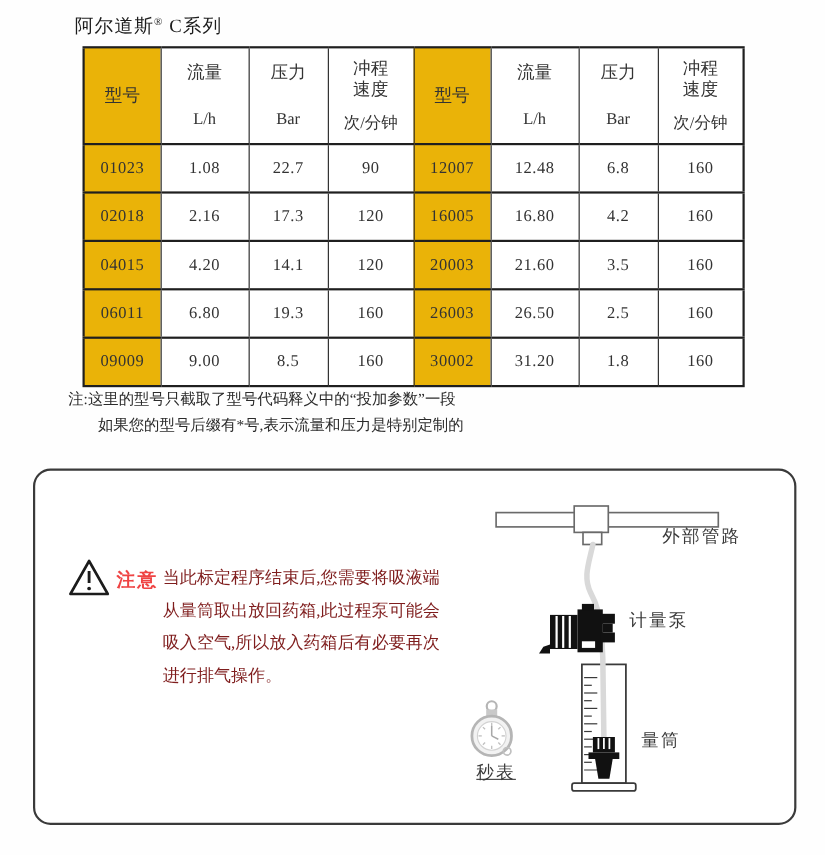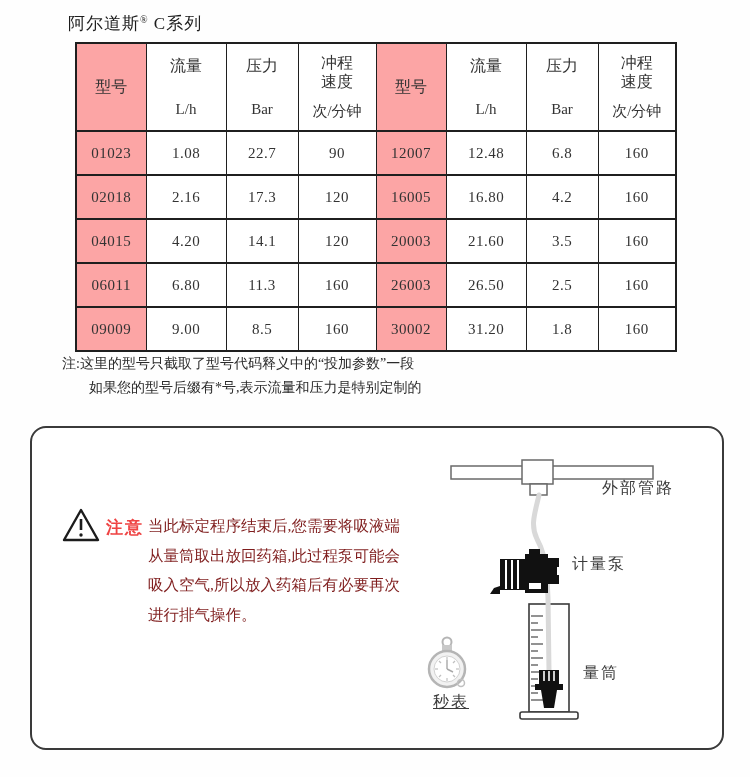--- a/index.html
+++ b/index.html
@@ -19,21 +19,21 @@
     position:absolute;left:75px;top:42px;width:600px;height:296px;
     border-collapse:collapse;table-layout:fixed;
     font-size:15px;color:#333;
   }
   table.spec th,table.spec td{
     border-top:2px solid #1f1f1f;border-bottom:2px solid #1f1f1f;
     border-left:1px solid #1f1f1f;border-right:1px solid #1f1f1f;
     text-align:center;vertical-align:middle;padding:0;background:#fff;
   }
   table.spec{border:2px solid #1f1f1f;}
-  table.spec .model{background:#fca5a5;margin-left:32px;}
+  table.spec .model{background:#eab308;margin-left:32px;}
   table.spec thead th{height:86px;font-weight:normal;font-size:16px;text-align:center;}
   table.spec tbody td{height:42px;letter-spacing:0.5px;}
   .hstack{display:flex;flex-direction:column;justify-content:space-between;
     align-items:center;height:62px;padding:12px 0;}
   .hstack .unit{font-size:15px;letter-spacing:0;}
   .h-stroke .lbl{width:2.3em;line-height:1.2;}
   .h-stroke{padding:9px 0;height:68px;}
   
   .notes{position:absolute;left:62px;top:352px;font-size:14px;color:#2b2b2b;
     line-height:24px;}
@@ -146,21 +146,21 @@
       <td>14.1</td>
       <td>120</td>
       <td class="model">20003</td>
       <td>21.60</td>
       <td>3.5</td>
       <td>160</td>
     </tr>
     <tr>
       <td class="model">06011</td>
       <td>6.80</td>
-      <td>11.3</td>
+      <td>19.3</td>
       <td>160</td>
       <td class="model">26003</td>
       <td>26.50</td>
       <td>2.5</td>
       <td>160</td>
     </tr>
     <tr>
       <td class="model">09009</td>
       <td>9.00</td>
       <td>8.5</td>

